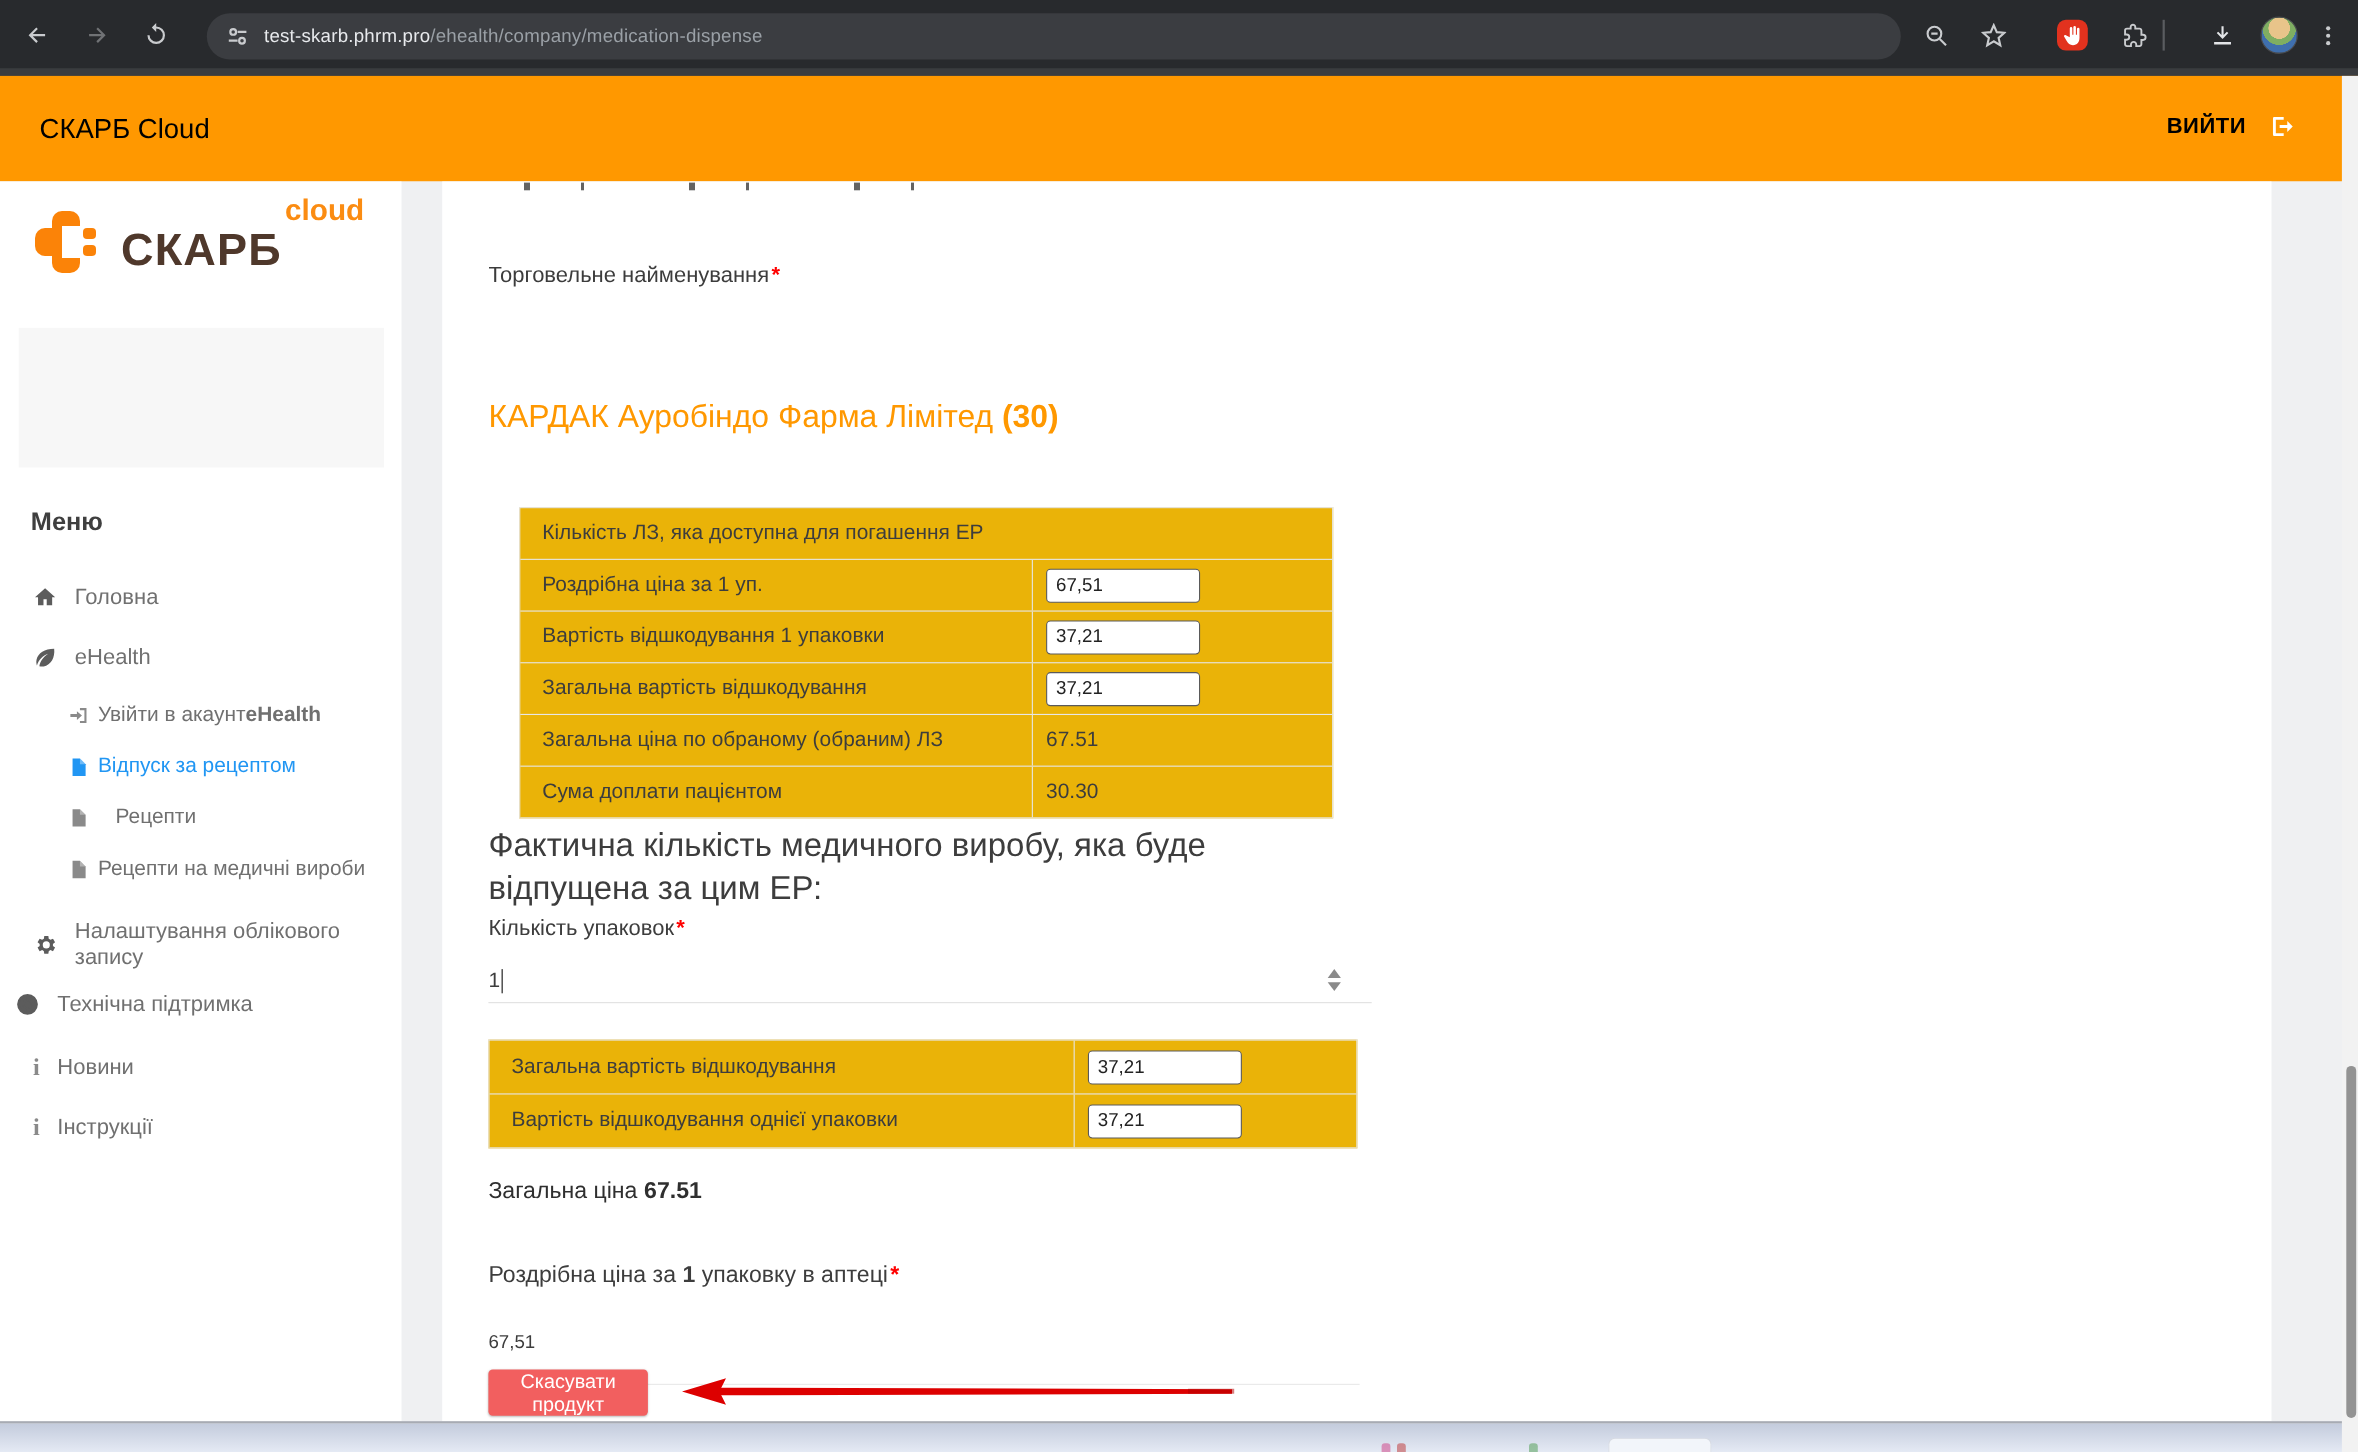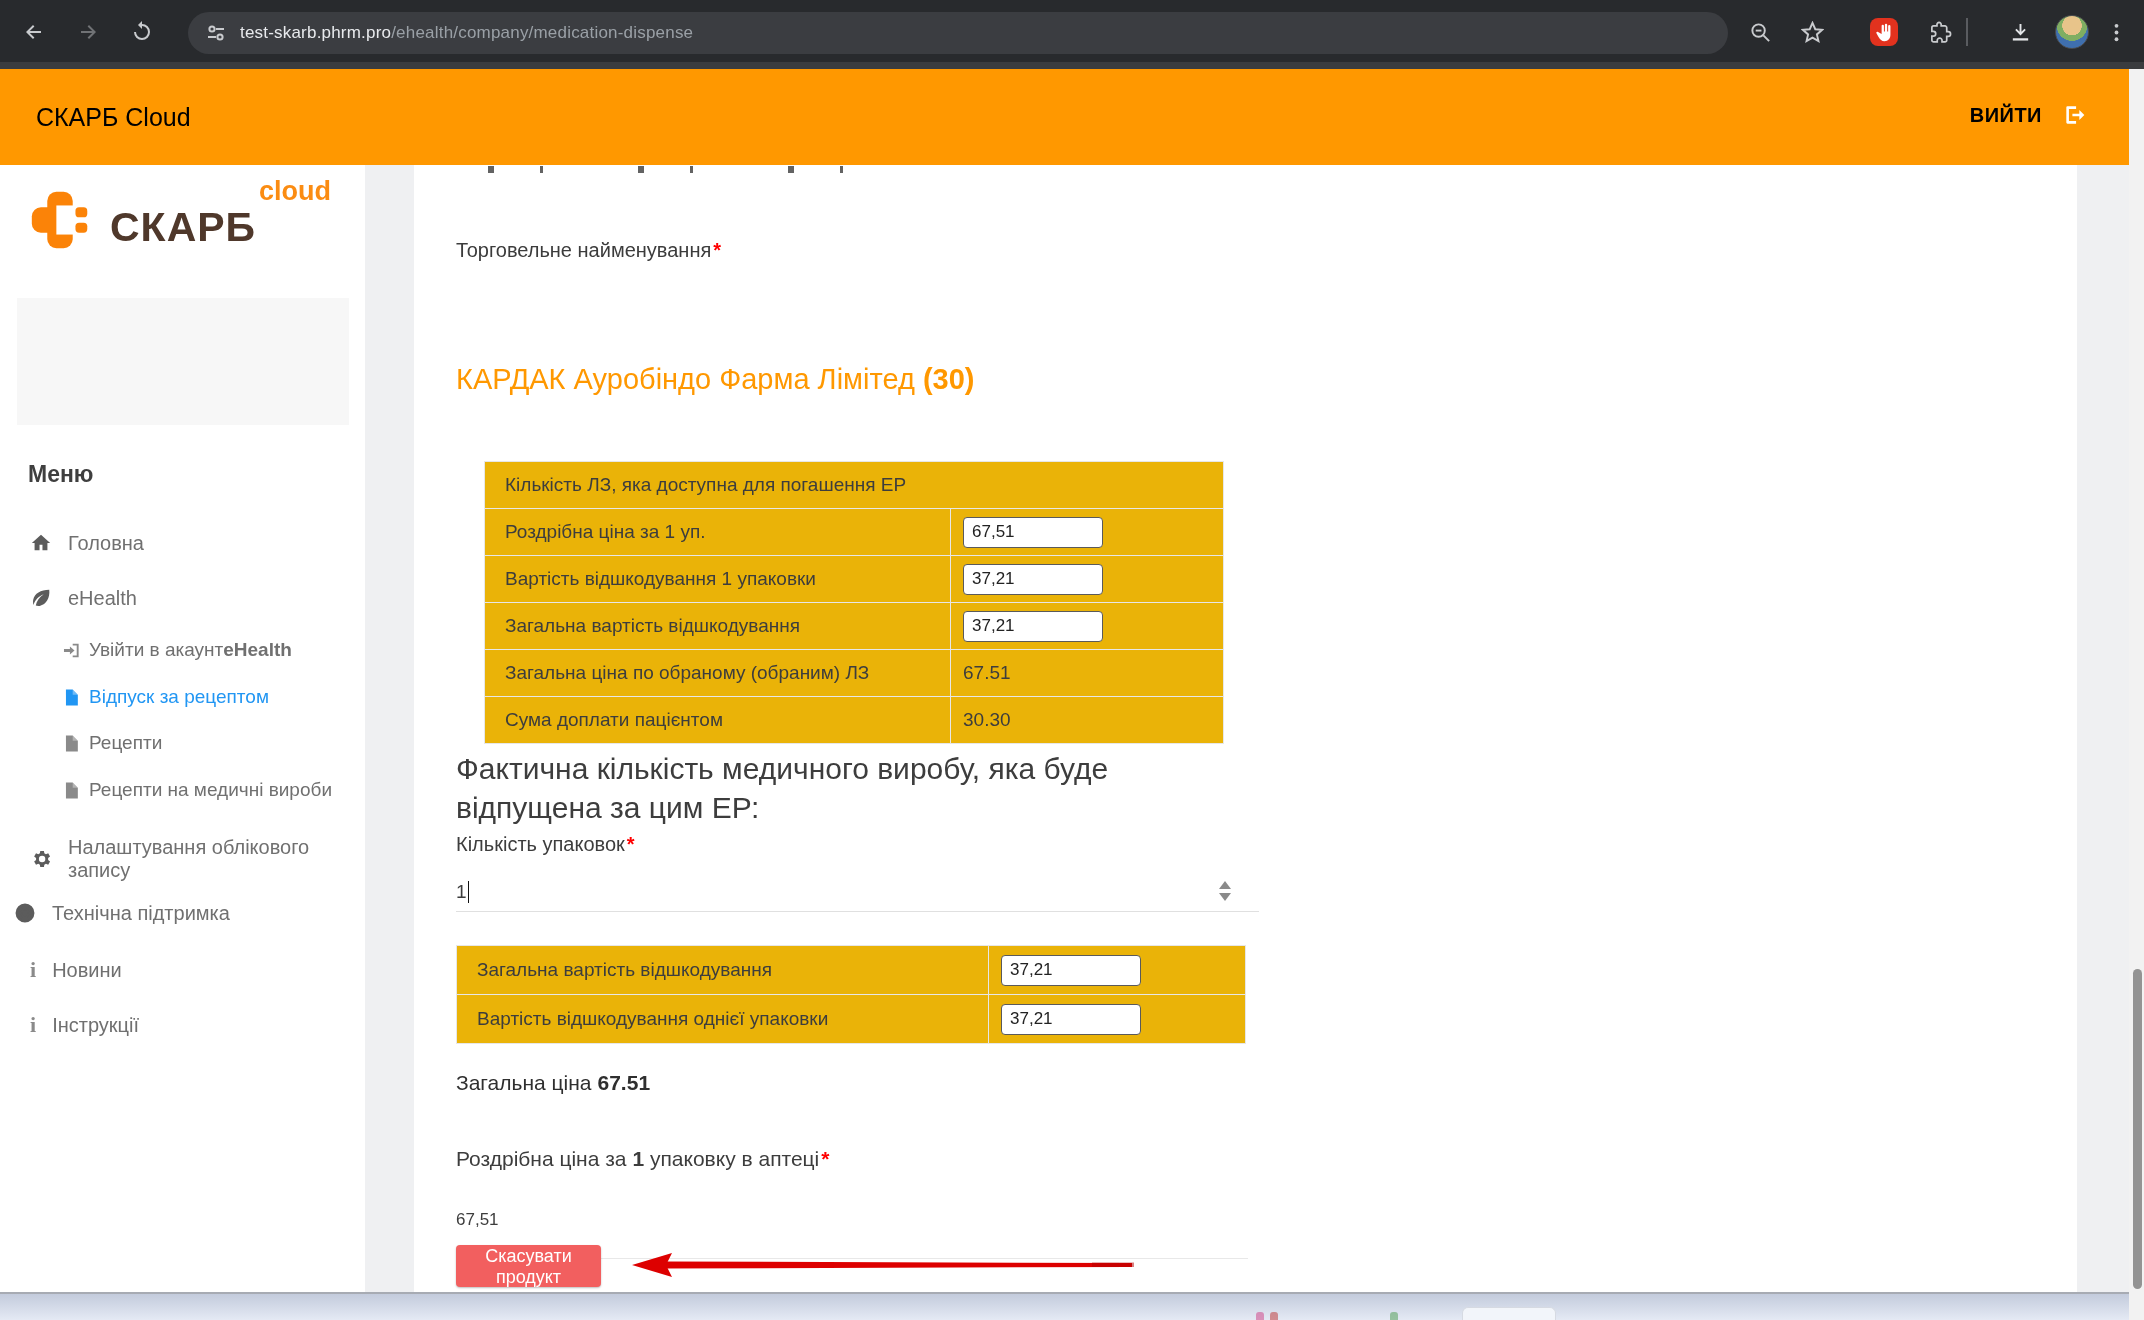--- a/index.html
+++ b/index.html
@@ -26,21 +26,21 @@
 
   
   .app-header{position:absolute;left:0;top:69px;width:2144px;height:96px;background:#ff9800;color:#000000;}
   .brand{position:absolute;left:36px;top:34px;font-size:25px;font-weight:500;}
   .logout{position:absolute;right:56px;top:33px;display:flex;align-items:center;gap:20px;font-size:20px;font-weight:700;letter-spacing:.5px;cursor:pointer;}
   .logout svg{width:26px;height:26px;fill:#fff;}
 
   
   .page{position:absolute;left:0;top:165px;width:2144px;height:1127px;background:#eff0f2;}
   .sidebar{position:absolute;left:0;top:0;width:365px;height:1127px;background:#fff;}
-  .card{position:absolute;left:414px;top:0;width:1663px;height:1127px;background:#fff;}
+  .card{position:absolute;left:402px;top:0;width:1663px;height:1127px;background:#fff;}
 
   
   .logo-row{position:absolute;left:30px;top:25px;display:flex;align-items:flex-start;}
   .logo-mark{width:60px;height:60px;position:relative;}
   .logo-text{margin-left:20px;margin-top:14px;font-size:41px;font-weight:700;color:#4f382b;letter-spacing:1px;}
   .logo-sup{font-size:27px;font-weight:700;color:#fb8c12;position:relative;top:-14px;margin-left:3px;}
   .side-placeholder{position:absolute;left:17px;top:133px;width:332px;height:127px;background:#f7f7f7;}
   .menu-title{position:absolute;left:28px;top:296px;font-size:23px;font-weight:700;color:#3f3f3f;}
   .m-item{position:absolute;display:flex;align-items:center;height:30px;color:#707070;font-size:20px;cursor:pointer;}
   .m-item .mi{display:flex;margin-right:16px;color:#5c5c5c;}
@@ -227,21 +227,21 @@
         </div>
         <div class="m-item lvl1 active" style="top: 517px; left: 62px;">
           <span class="mi">
             <svg viewBox="0 0 24 24">
               <path d="M13.5 2H5v20h15V8.5L13.5 2z"></path>
               <path d="M13.5 2v6.5H20" fill="#fff" opacity=".35"></path>
             </svg>
           </span>
           <span>Відпуск за рецептом</span>
         </div>
-        <div class="m-item lvl1" style="top: 563px; left: 62px;">
+        <div class="m-item lvl1" style="top: 563px; left: 62px; gap: 16px;">
           <span class="mi">
             <svg viewBox="0 0 24 24">
               <path d="M13.5 2H5v20h15V8.5L13.5 2z"></path>
               <path d="M13.5 2v6.5H20" fill="#fff" opacity=".35"></path>
             </svg>
           </span>
           <span>Рецепти</span>
         </div>
         <div class="m-item lvl1" style="top: 610px; left: 62px;">
           <span class="mi">

